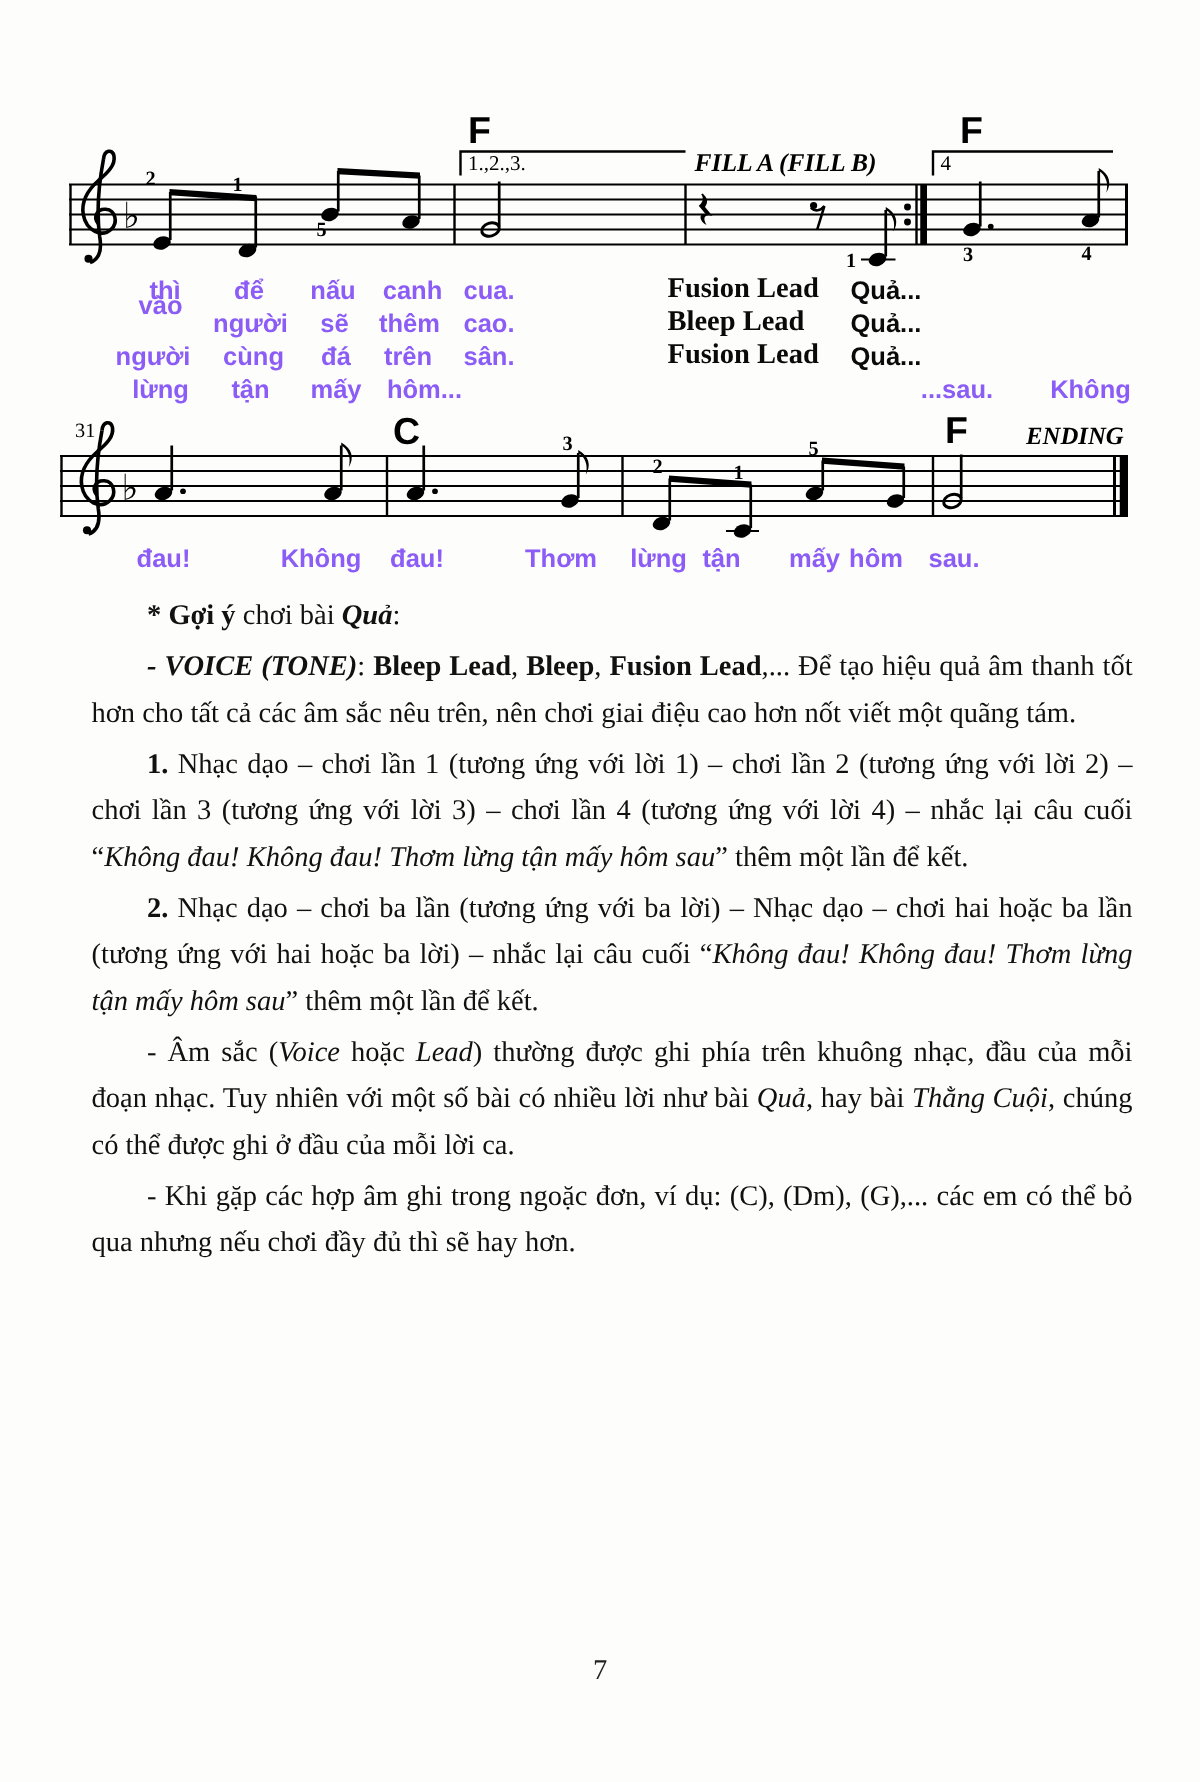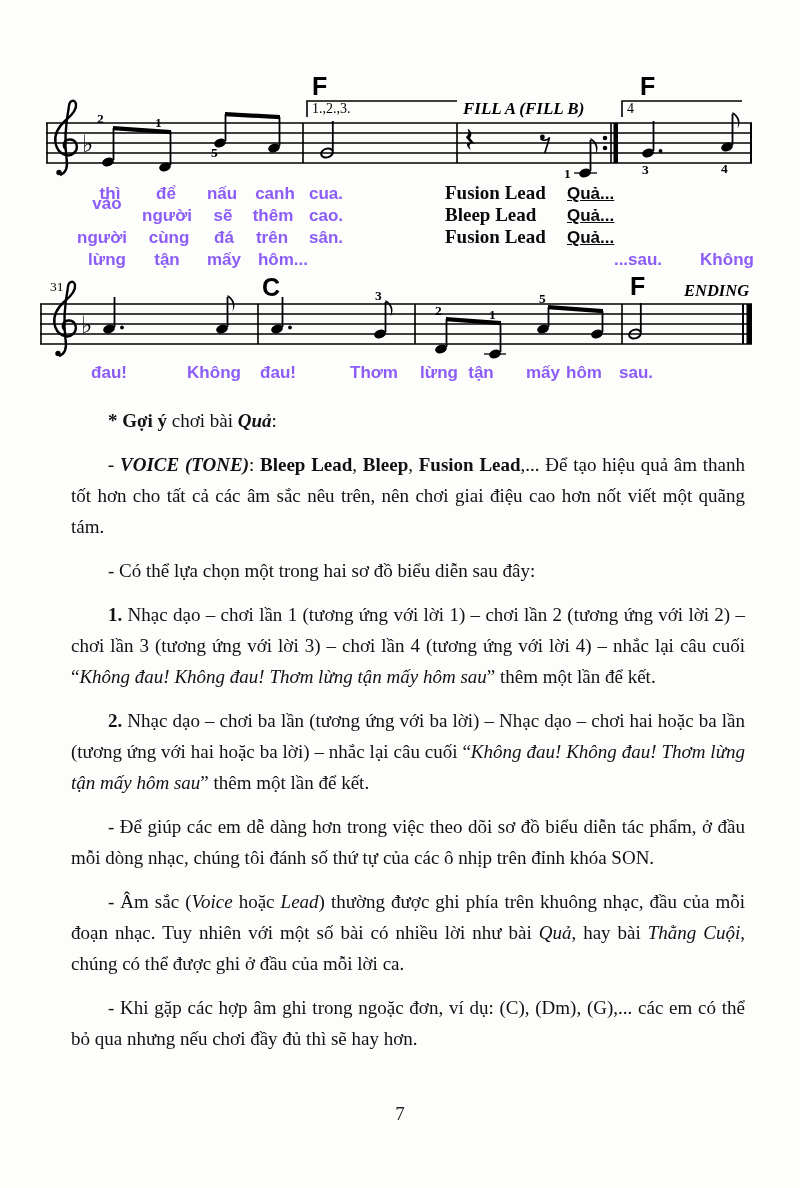--- a/index.html
+++ b/index.html
@@ -6,24 +6,24 @@
   .page{position:relative;width:800px;height:1188px;background:#fdfdfb;overflow:hidden;
         font-family:"Liberation Serif",serif;color:#111;}
   svg{position:absolute;left:0;top:0;}
   svg .sans{font-family:"Liberation Sans",sans-serif;font-weight:700;}
   svg .serif{font-family:"Liberation Serif",serif;}
   svg .bi{font-weight:700;font-style:italic;}
   svg .fing{font-family:"Liberation Serif",serif;font-weight:700;font-size:13.5px;}
   svg .mus{font-family:"DejaVu Sans",sans-serif;}
   .lyr{position:absolute;font:700 17px "Liberation Sans",sans-serif;color:#8b5cf6;
        transform:translateX(-50%);white-space:nowrap;}
-  .lyrL{position:absolute;font:700 17px "Liberation Sans",sans-serif;color:#0a0a0a;white-space:nowrap;text-decoration:underline;}
+  .lyrL{position:absolute;font:700 17px "Liberation Sans",sans-serif;color:#0a0a0a;white-space:nowrap;}
   .voice{position:absolute;font:700 19px "Liberation Serif",serif;color:#0a0a0a;white-space:nowrap;}
   .body-text{position:absolute;left:58px;top:392px;width:700px;}
-  .body-text p{margin:13px;font-size:19px;line-height:31px;text-align:justify;text-indent:37px;}
+  .body-text p{margin:3px;font-size:19px;line-height:31px;text-align:justify;text-indent:37px;}
   .r-b{font-weight:700;}
   .r-i{font-style:italic;}
   .r-bi{font-weight:700;font-style:italic;}
   .r-note{font-family:"DejaVu Sans",sans-serif;font-size:17px;}
   .page-number{position:absolute;left:0;top:1103px;width:800px;text-align:center;
                font-size:19px;color:#222;}
 </style>
 </head>
 <body>
 
@@ -226,22 +226,20 @@
   <span class="lyr" style="left:374px;top:363px">Thơm</span>
   <span class="lyr" style="left:439px;top:363px">lừng</span>
   <span class="lyr" style="left:481px;top:363px">tận</span>
   <span class="lyr" style="left:543px;top:363px">mấy</span>
   <span class="lyr" style="left:584px;top:363px">hôm</span>
   <span class="lyr" style="left:636px;top:363px">sau.</span>
 
   <div class="body-text">
     <p><span class="r-b">* Gợi ý </span><span>chơi bài </span><span class="r-bi">Quả</span><span>:</span></p>
     <p><span class="r-bi">- VOICE (TONE)</span><span>: </span><span class="r-b">Bleep Lead</span><span>, </span><span class="r-b">Bleep</span><span>, </span><span class="r-b">Fusion Lead</span><span>,... Để tạo hiệu quả âm thanh tốt hơn cho tất cả các âm sắc nêu trên, nên chơi giai điệu cao hơn nốt viết một quãng tám.</span></p>
-    <p><span>- Có thể lựa chọn một trong hai sơ đồ biểu diễn sau đây:</span></p>
     <p><span class="r-b">1.</span><span> Nhạc dạo – chơi lần 1 (tương ứng với lời 1) – chơi lần 2 (tương ứng với lời 2) – chơi lần 3 (tương ứng với lời 3) – chơi lần 4 (tương ứng với lời 4) – nhắc lại câu cuối “</span><span class="r-i">Không đau! Không đau! Thơm lừng tận mấy hôm sau</span><span>” thêm một lần để kết.</span></p>
     <p><span class="r-b">2.</span><span> Nhạc dạo – chơi ba lần (tương ứng với ba lời) – Nhạc dạo – chơi hai hoặc ba lần (tương ứng với hai hoặc ba lời) – nhắc lại câu cuối “</span><span class="r-i">Không đau! Không đau! Thơm lừng tận mấy hôm sau</span><span>” thêm một lần để kết.</span></p>
-    <p><span>- Để giúp các em dễ dàng hơn trong việc theo dõi sơ đồ biểu diễn tác phẩm, ở đầu mỗi dòng nhạc, chúng tôi đánh số thứ tự của các ô nhịp trên đỉnh khóa SON.</span></p>
     <p><span>- Âm sắc (</span><span class="r-i">Voice</span><span> hoặc </span><span class="r-i">Lead</span><span>) thường được ghi phía trên khuông nhạc, đầu của mỗi đoạn nhạc. Tuy nhiên với một số bài có nhiều lời như bài </span><span class="r-i">Quả</span><span>, hay bài </span><span class="r-i">Thằng Cuội</span><span>, chúng có thể được ghi ở đầu của mỗi lời ca.</span></p>
     <p><span>- Khi gặp các hợp âm ghi trong ngoặc đơn, ví dụ: (C), (Dm), (G),... các em có thể bỏ qua nhưng nếu chơi đầy đủ thì sẽ hay hơn.</span></p>
   </div>
 
   <div class="page-number">7</div>
 </div>
 
 </body></html>

